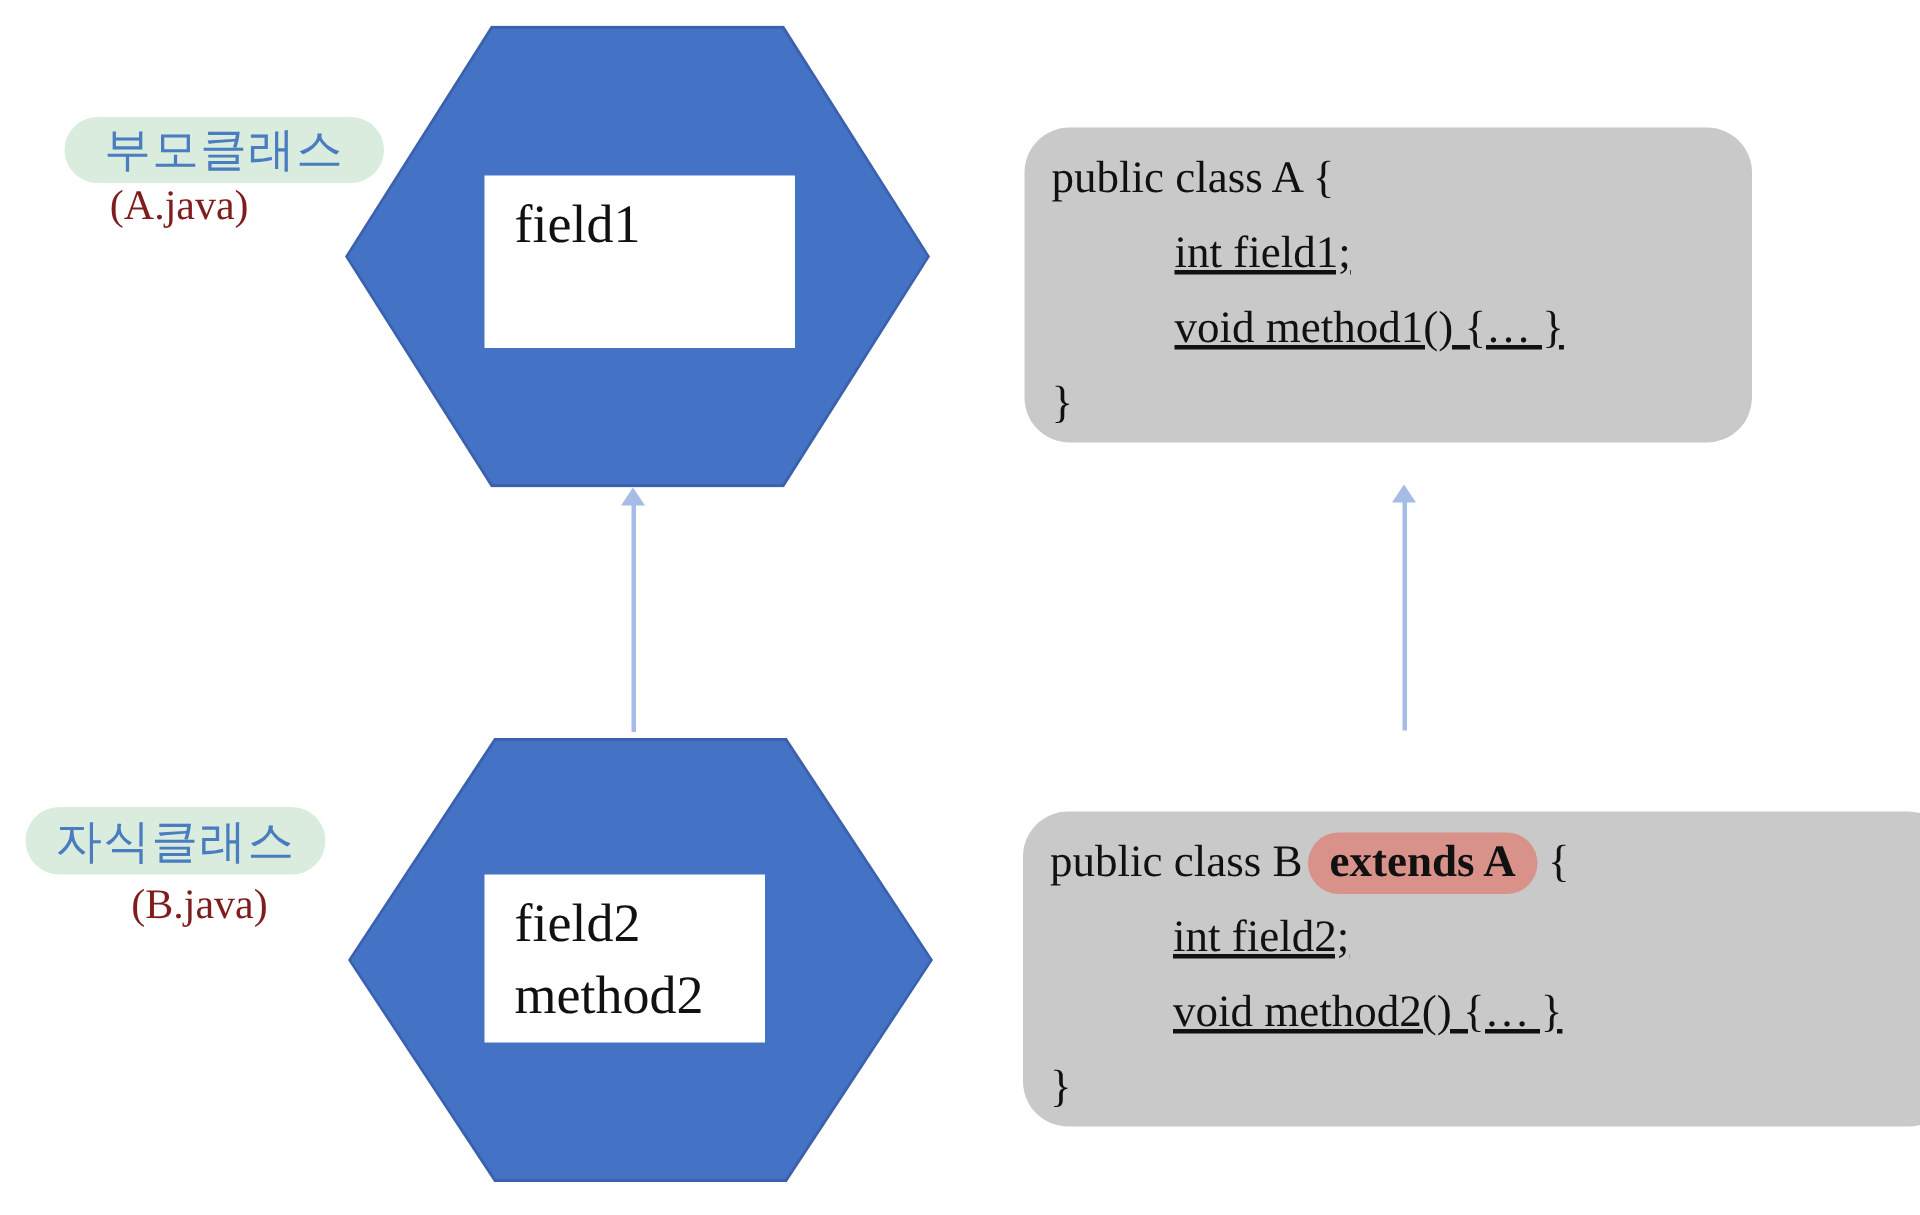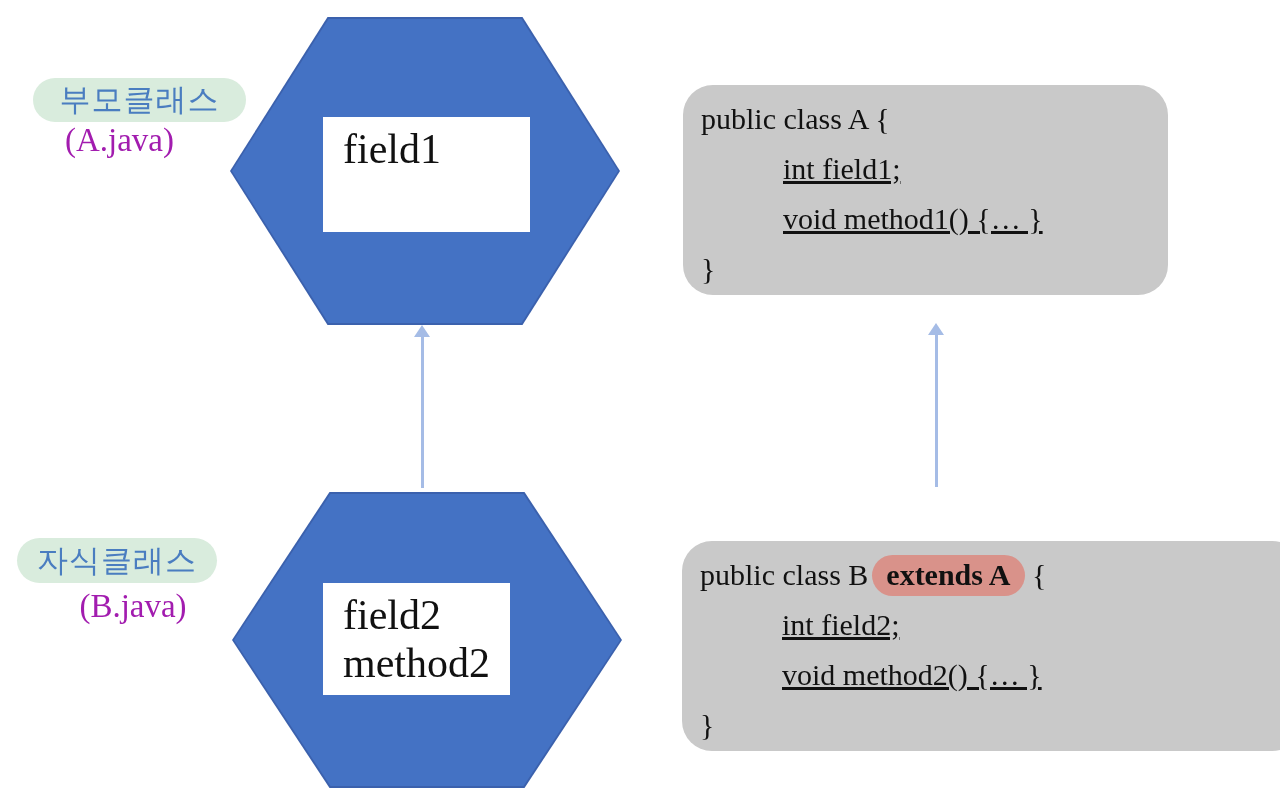--- a/index.html
+++ b/index.html
@@ -31,39 +31,39 @@
     align-items: center;
     justify-content: center;
     background: var(--pill-bg);
     color: var(--pill-text);
     border-radius: 23px;
     font-family: "Liberation Sans", sans-serif;
     font-size: 31px;
     letter-spacing: 1px;
   }
   .file-label {
-    font-size: 33px;
+    font-size: 28px;
     text-align: center;
-    color: #a21caf;
+    color: #7f1d1d;
   }
 
   
   .hexagon {
     clip-path: polygon(0% 50%, 25% 0%, 75% 0%, 100% 50%, 75% 100%, 25% 100%);
     background: var(--hexagon-border);
   }
   .hexagon-inner {
     position: absolute;
     left: 2px; top: 2px; right: 2px; bottom: 2px;
     clip-path: polygon(0% 50%, 25% 0%, 75% 0%, 100% 50%, 75% 100%, 25% 100%);
     background: var(--hexagon-fill);
   }
   .hex-box {
     background: #ffffff;
-    font-size: 42px;
+    font-size: 36px;
     line-height: 48px;
     padding: 8px 0 4px 20px;
   }
 
   
   .code-block {
     background: var(--code-bg);
     font-size: 30px;
     line-height: 50px;
     padding: 9px 0 0 18px;
@@ -89,21 +89,21 @@
     border-left: 8px solid transparent;
     border-right: 8px solid transparent;
     border-bottom: 12px solid var(--arrow);
   }
 </style>
 </head>
 <body>
 
 <div class="canvas">
 
-  <div class="abs pill" style="left:33px; top:78px; width:213px; height:44px;">부모클래스</div>
+  <div class="abs pill" style="left:43px; top:78px; width:213px; height:44px;">부모클래스</div>
 
   <div class="abs file-label" style="left:13px; top:122px; width:213px;">(A.java)</div>
 
   <div class="abs hexagon" style="left:230px; top:17px; width:390px; height:308px;">
     <div class="hexagon-inner"></div>
   </div>
 
   <div class="abs hex-box" style="left:323px; top:117px; width:207px; height:115px;">
     <div>field1</div>
   </div>

